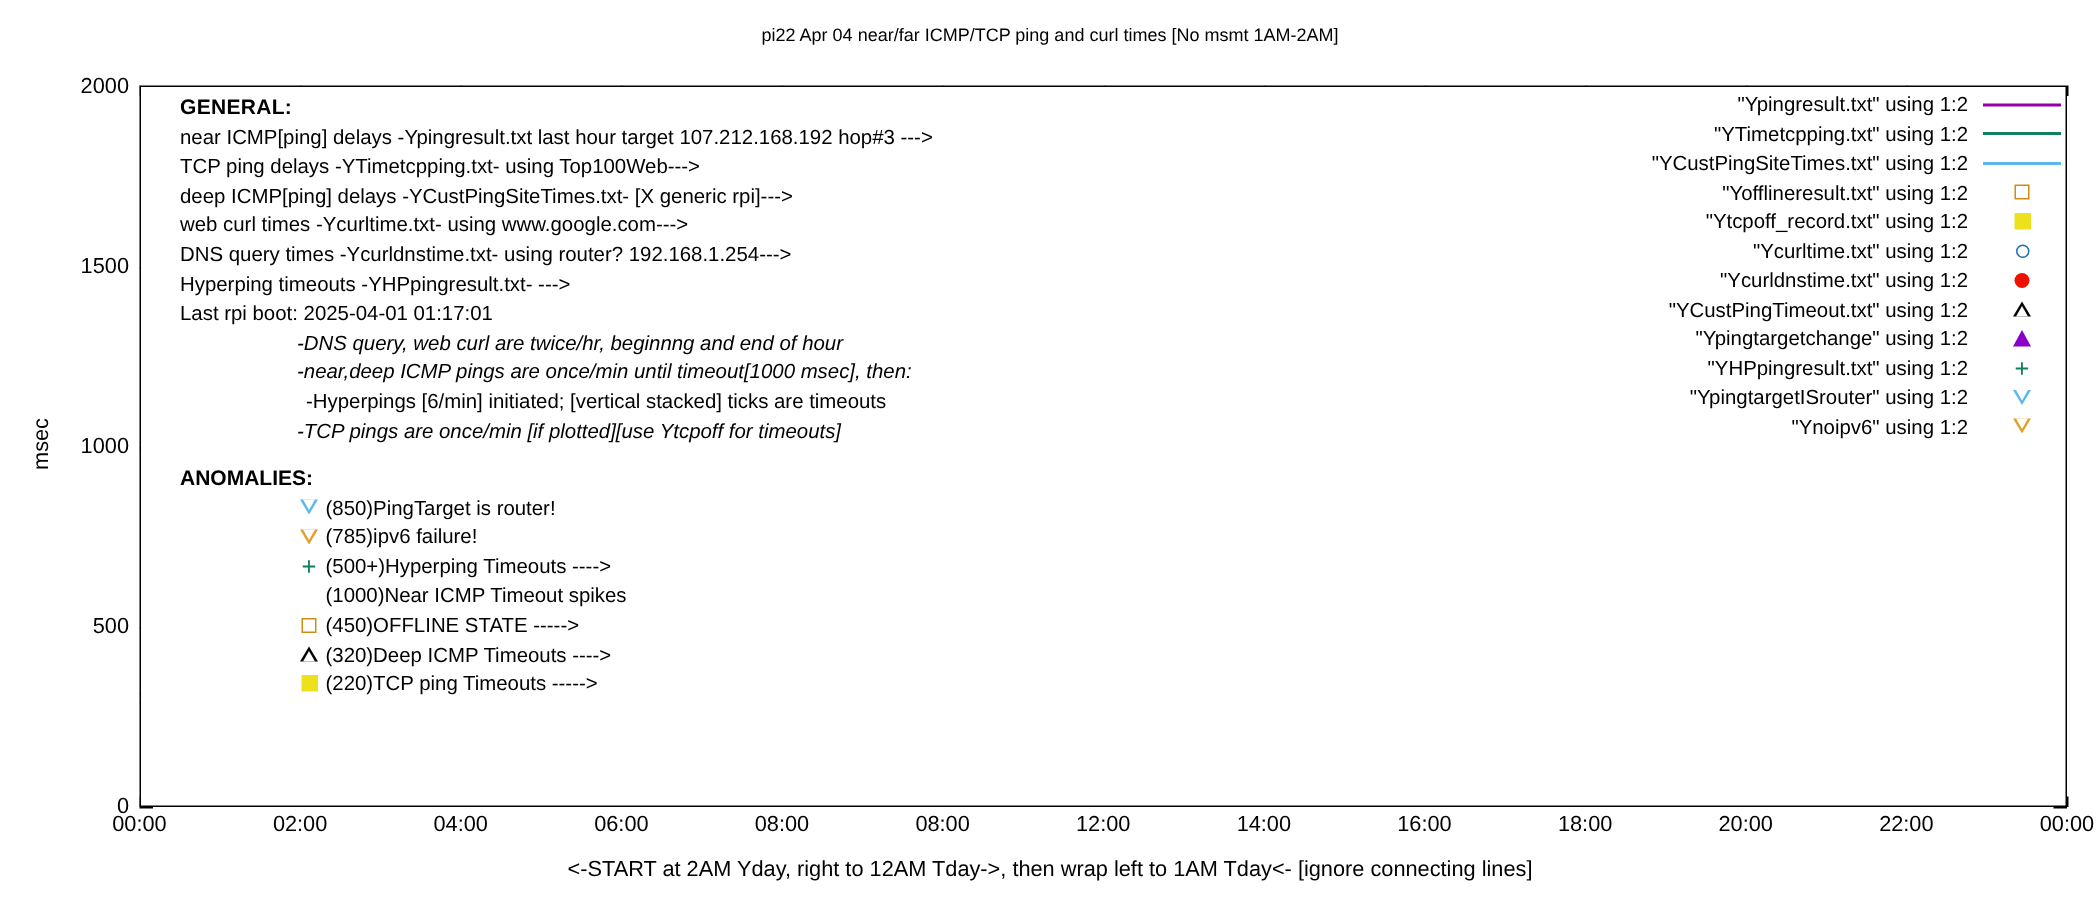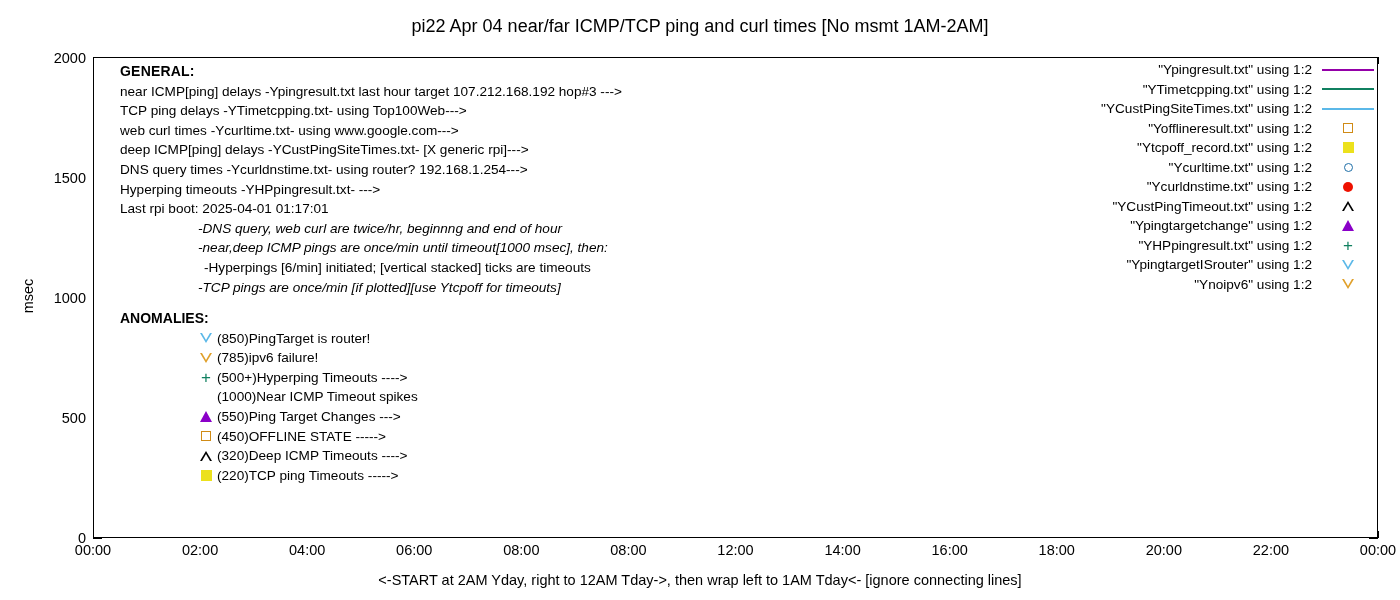--- a/index.html
+++ b/index.html
@@ -9,21 +9,21 @@
     font-family:"Liberation Sans",sans-serif;
     color:#000000;overflow:hidden;position:relative;
   }
   #root{position:relative;width:1400px;height:600px;}
 
   .abs{position:absolute;}
 
   
   #chart-title{
     left:0;top:16px;width:1400px;text-align:center;
-    font-size:18px;color:#000;white-space:nowrap;
+    font-size:12px;color:#000;white-space:nowrap;
   }
 
   
   #plot-frame{
     left:93px;top:57px;width:1285px;height:481px;
     border:1.4px solid #000;box-sizing:border-box;
     background:#fff;
   }
   #plot-area{
     left:93px;top:57px;width:1285px;height:481px;
@@ -302,22 +302,22 @@
         <div class="pt-dot" style="left: 1282.32px; top: 479.798px; background: rgb(238, 17, 0);"></div>
       </div>
   </div>
 
   <div class="abs" id="plot-frame"></div>
 
   <div class="abs" id="general-block">
     <span class="ln hdr">GENERAL:</span>
     <span class="ln">near ICMP[ping] delays -Ypingresult.txt last hour target 107.212.168.192 hop#3 ---&gt;</span>
     <span class="ln">TCP ping delays -YTimetcpping.txt- using Top100Web---&gt;</span>
+    <span class="ln">deep ICMP[ping] delays -YCustPingSiteTimes.txt- [X generic rpi]---&gt;</span>
     <span class="ln">web curl times -Ycurltime.txt- using www.google.com---&gt;</span>
-    <span class="ln">deep ICMP[ping] delays -YCustPingSiteTimes.txt- [X generic rpi]---&gt;</span>
     <span class="ln">DNS query times -Ycurldnstime.txt- using router? 192.168.1.254---&gt;</span>
     <span class="ln">Hyperping timeouts -YHPpingresult.txt- ---&gt;</span>
     <span class="ln">Last rpi boot: 2025-04-01 01:17:01</span>
     <span class="ln ind1">-DNS query, web curl are twice/hr, beginnng and end of hour</span>
     <span class="ln ind1">-near,deep ICMP pings are once/min until timeout[1000 msec], then:</span>
     <span class="ln ind2">-Hyperpings [6/min] initiated; [vertical stacked] ticks are timeouts</span>
     <span class="ln ind1">-TCP pings are once/min [if plotted][use Ytcpoff for timeouts]</span>
   </div>
 
   <div class="abs" id="anomalies-block">
@@ -338,26 +338,20 @@
     <div class="anom-row">
       <span class="sym m-plus">+</span>
       <span class="txt">(500+)Hyperping Timeouts ----&gt;</span>
     </div>
     <div class="anom-row">
       <span class="sym"></span>
       <span class="txt">(1000)Near ICMP Timeout spikes</span>
     </div>
     <div class="anom-row">
       <span class="sym">
-          <span class="m-tri-up-fill"></span>
-        </span>
-      <span class="txt">(550)Ping Target Changes ---&gt;</span>
-    </div>
-    <div class="anom-row">
-      <span class="sym">
           <span class="m-sq-open"></span>
         </span>
       <span class="txt">(450)OFFLINE STATE -----&gt;</span>
     </div>
     <div class="anom-row">
       <span class="sym">
           <span class="m-tri-up-open"></span>
         </span>
       <span class="txt">(320)Deep ICMP Timeouts ----&gt;</span>
     </div>

